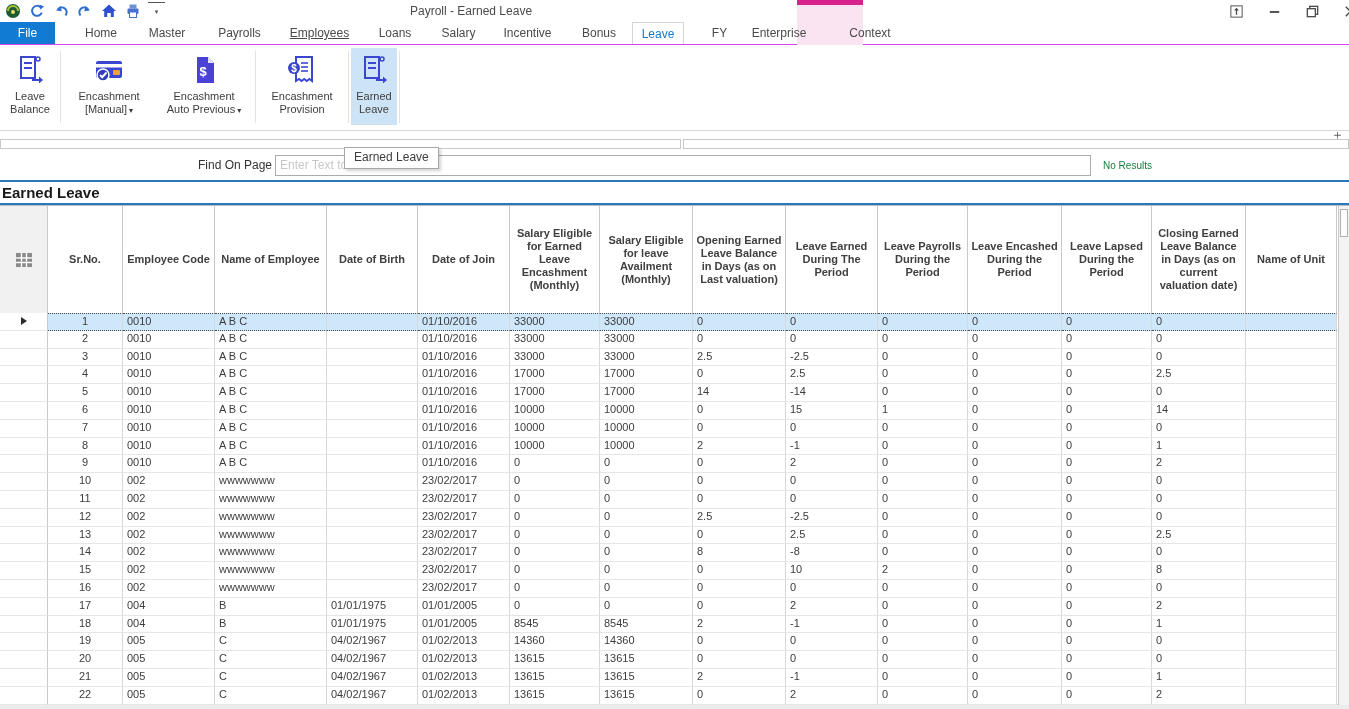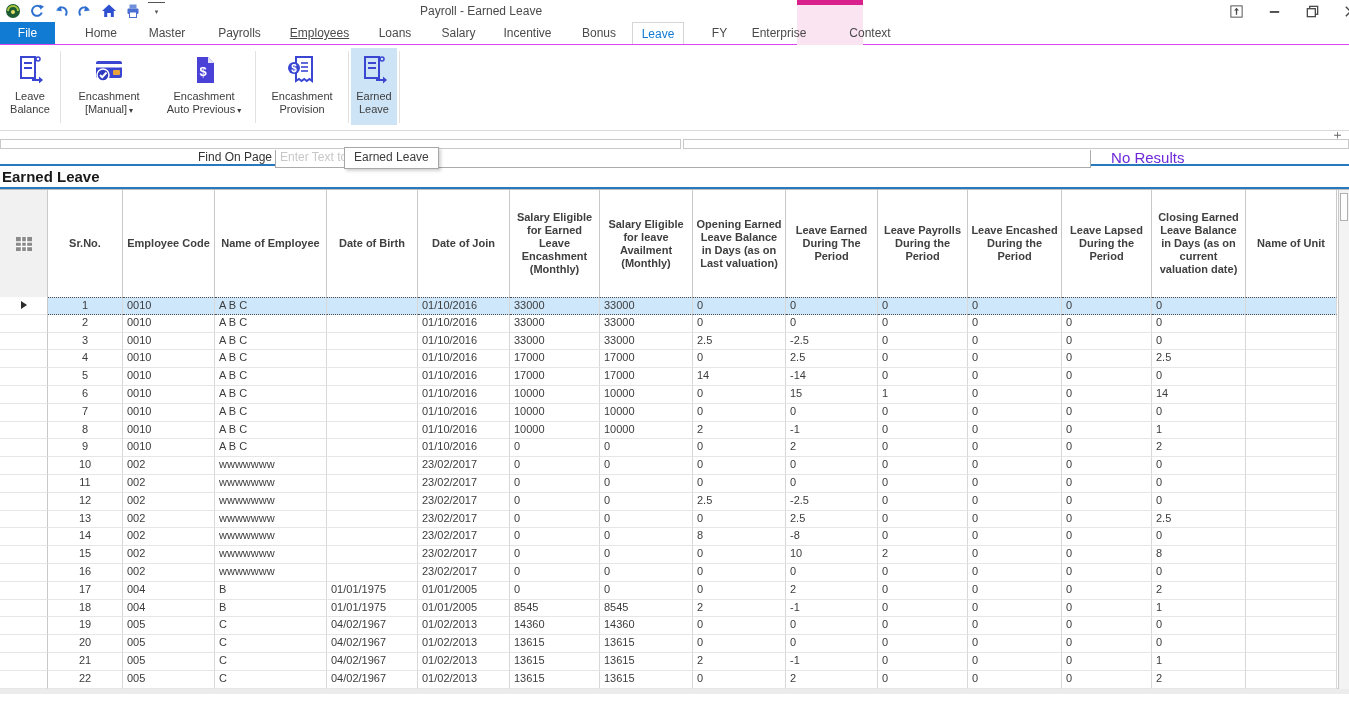--- a/index.html
+++ b/index.html
@@ -4,21 +4,21 @@
 <style>
   * { margin:0; padding:0; box-sizing:border-box; }
   html,body { width:1349px; height:709px; overflow:hidden; background:#fff;
     font-family:"Liberation Sans", sans-serif; color:#3d3d3d; position:relative; }
 
   
   .titlebar { height:22px; position:relative; background:#fff; }
   .qat { position:absolute; left:4px; top:2px; display:flex; align-items:center; gap:7px; }
   .qat .qbtn { width:17px; height:17px; display:flex; align-items:center; justify-content:center; cursor:pointer; }
   .qat-caret { font-size:7px; color:#555; border-top:1px solid #555; padding-top:1px; line-height:6px; }
-  .wtitle { position:absolute; left:420px; top:4px; font-size:12px; color:#4a4a4a; }
+  .wtitle { position:absolute; left:410px; top:4px; font-size:12px; color:#4a4a4a; }
   .winctl { position:absolute; right:0; top:3px; display:flex; gap:22px; }
   .winctl .wbtn { width:16px; height:16px; display:flex; align-items:center; justify-content:center; cursor:pointer; }
   .wbtn.close-clip { margin-right:-9px; }
 
   
   .ctx-topbar { position:absolute; left:797px; top:0; width:66px; height:5px; background:#d9218e; }
   .ctx-bg { position:absolute; left:797px; top:5px; width:66px; height:40px; background:#fbe4f1; }
 
   
   .tabrow { height:23px; display:flex; align-items:stretch; border-bottom:1px solid #d946ef; position:relative; background:#fff; }
@@ -40,25 +40,25 @@
   .rsep { width:1px; height:72px; background:#e2e2e2; margin:3px 2px 0 2px; }
   .caret { font-size:8px; color:#3d3d3d; margin-left:2px; }
   .ribbon-plus { position:absolute; right:5px; bottom:-14px; font-size:13px; color:#666; z-index:3; }
 
   
   .striparea { height:19px; background:#fff; position:relative; }
   .strip { position:absolute; top:8px; height:10px; background:#fff; border:1px solid #c9c9c9; }
   .strip.left { left:0; width:681px; } .strip.right { left:683px; width:666px; }
 
   
-  .findrow { height:16px; background:#fff; border-bottom:2px solid #2878be; display:flex; align-items:center; }
+  .findrow { height:32px; background:#fff; border-bottom:2px solid #2878be; display:flex; align-items:center; }
   .findlbl { margin-left:198px; font-size:12px; color:#333; }
   .findinput { margin-left:3px; width:816px; height:21px; border:1px solid #ababab; font-size:12px; padding:0 4px; color:#333; font-family:"Liberation Sans",sans-serif; }
   .findinput::placeholder { color:#c7c7c7; }
-  .noresults { margin-left:20px; font-size:15px; color:#6d28d9; }
+  .noresults { margin-left:12px; font-size:10px; color:#15803d; }
 
   
   .tooltip { position:absolute; left:344px; top:147px; height:22px; background:#fff; border:1px solid #a7a7a7; padding:2px 9px; font-size:12px; color:#3d3d3d; z-index:20; box-shadow:2px 2px 3px rgba(0,0,0,.18); }
 
   
   .sectionbar { height:23px; border-bottom:2px solid #2878be; display:flex; align-items:center; background:#fff; }
   .sectiontitle { font-size:15px; font-weight:bold; color:#1a1a1a; padding-left:2px; }
 
   
   .grid { position:relative; height:499px; border-top:1px solid #bdbdbd; }

